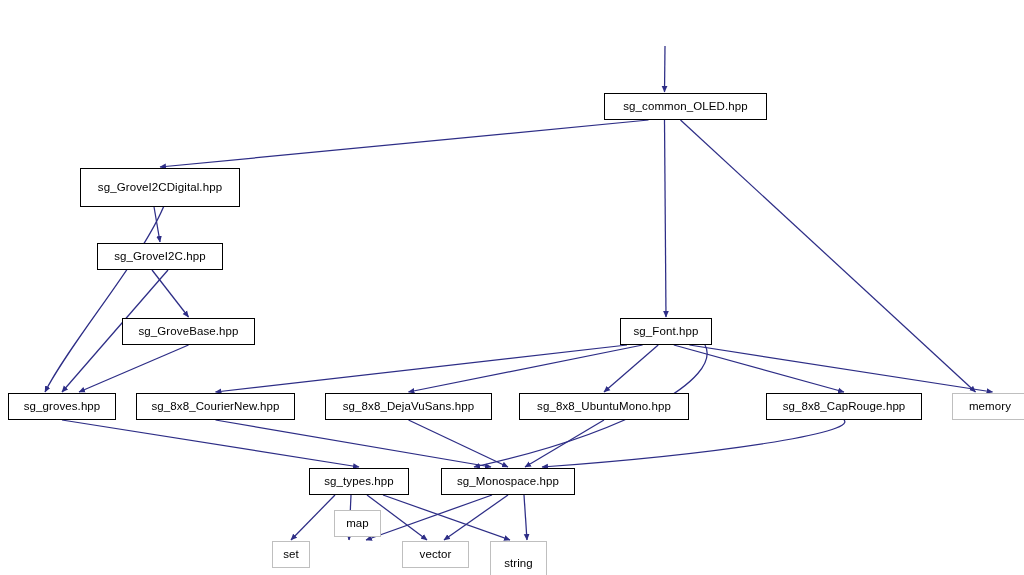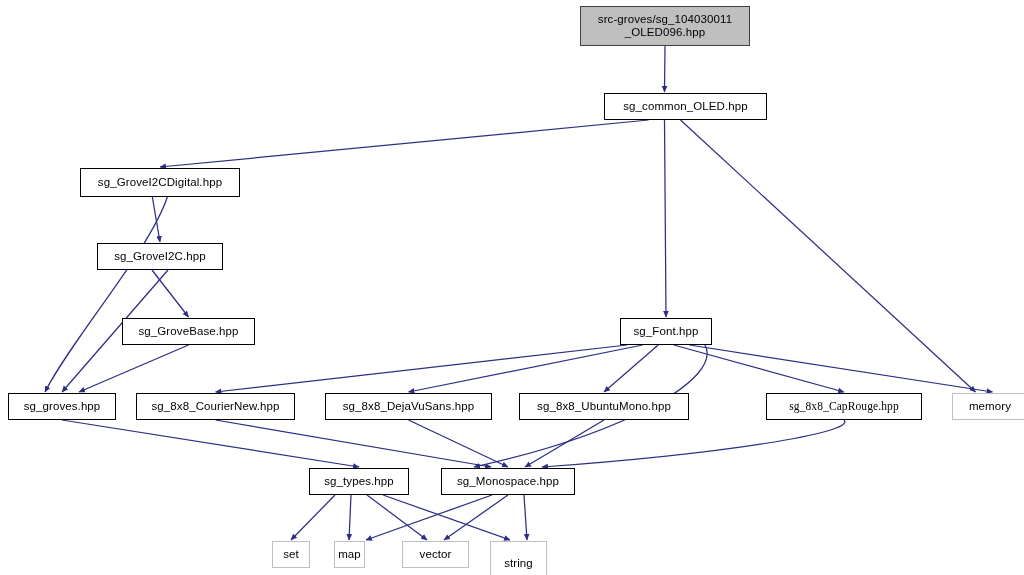--- a/index.html
+++ b/index.html
@@ -78,32 +78,30 @@
       <path d="M 604 420 L 525 467" fill="none" stroke="#2d2d86" stroke-width="1.25" marker-end="url(#arrow)"></path>
       <path d="M 844 420 C 857 432.925 719 454.075 542 467" fill="none" stroke="#2d2d86" stroke-width="1.25" marker-end="url(#arrow)"></path>
       <path d="M 335 495 L 291 540" fill="none" stroke="#2d2d86" stroke-width="1.25" marker-end="url(#arrow)"></path>
       <path d="M 351 495 L 349 540" fill="none" stroke="#2d2d86" stroke-width="1.25" marker-end="url(#arrow)"></path>
       <path d="M 367 495 L 427 540" fill="none" stroke="#2d2d86" stroke-width="1.25" marker-end="url(#arrow)"></path>
       <path d="M 383 495 L 510 540" fill="none" stroke="#2d2d86" stroke-width="1.25" marker-end="url(#arrow)"></path>
       <path d="M 492 495 L 366 540" fill="none" stroke="#2d2d86" stroke-width="1.25" marker-end="url(#arrow)"></path>
       <path d="M 508 495 L 444 540" fill="none" stroke="#2d2d86" stroke-width="1.25" marker-end="url(#arrow)"></path>
       <path d="M 524 495 L 527 540" fill="none" stroke="#2d2d86" stroke-width="1.25" marker-end="url(#arrow)"></path>
     </svg>
-<div class="node root" style="left: 580px; top: 6px; width: 170px; height: 40px;">src-groves/sg_104030011
-_OLED096.hpp</div>
     <div class="node" style="left: 604px; top: 93px; width: 163px; height: 27px;">sg_common_OLED.hpp</div>
-    <div class="node" style="left: 80px; top: 168px; width: 160px; height: 29px;">sg_GroveI2CDigital.hpp</div>
+    <div class="node" style="left: 80px; top: 168px; width: 160px; height: 39px;">sg_GroveI2CDigital.hpp</div>
     <div class="node" style="left: 97px; top: 243px; width: 126px; height: 27px;">sg_GroveI2C.hpp</div>
     <div class="node" style="left: 122px; top: 318px; width: 133px; height: 27px;">sg_GroveBase.hpp</div>
     <div class="node" style="left: 620px; top: 318px; width: 92px; height: 27px;">sg_Font.hpp</div>
     <div class="node" style="left: 8px; top: 393px; width: 108px; height: 27px;">sg_groves.hpp</div>
     <div class="node" style="left: 136px; top: 393px; width: 159px; height: 27px;">sg_8x8_CourierNew.hpp</div>
     <div class="node" style="left: 325px; top: 393px; width: 167px; height: 27px;">sg_8x8_DejaVuSans.hpp</div>
     <div class="node" style="left: 519px; top: 393px; width: 170px; height: 27px;">sg_8x8_UbuntuMono.hpp</div>
-    <div class="node" style="left: 766px; top: 393px; width: 156px; height: 27px; font-family: Liberation Serif, serif;">sg_8x8_CapRouge.hpp</div>
+    <div class="node" style="left: 766px; top: 393px; width: 156px; height: 27px;">sg_8x8_CapRouge.hpp</div>
     <div class="node system" style="left: 952px; top: 393px; width: 76px; height: 27px;">memory</div>
     <div class="node" style="left: 309px; top: 468px; width: 100px; height: 27px;">sg_types.hpp</div>
     <div class="node" style="left: 441px; top: 468px; width: 134px; height: 27px;">sg_Monospace.hpp</div>
     <div class="node system" style="left: 272px; top: 541px; width: 38px; height: 27px;">set</div>
-    <div class="node system" style="left: 334px; top: 541px; width: 31px; height: 27px;">map</div>
+    <div class="node system" style="left: 334px; top: 510px; width: 47px; height: 27px;">map</div>
     <div class="node system" style="left: 402px; top: 541px; width: 67px; height: 27px;">vector</div>
     <div class="node system" style="left: 490px; top: 541px; width: 57px; height: 45px;">string</div>
   </div>
 
 </body></html>

